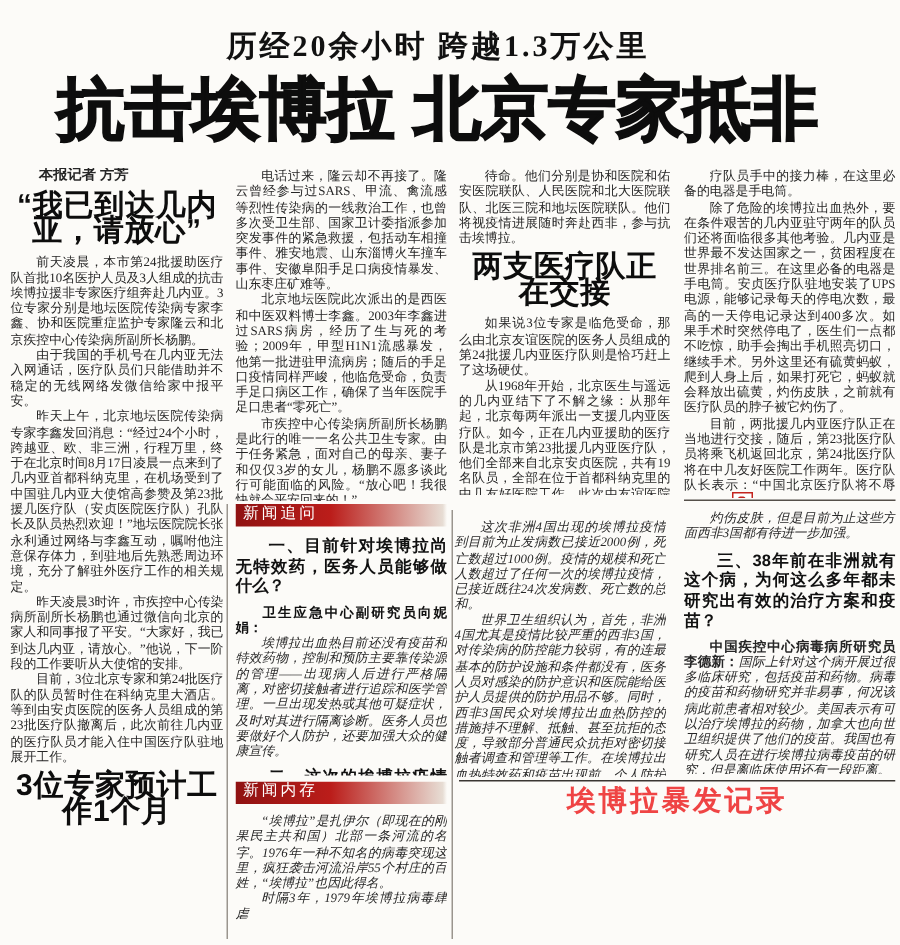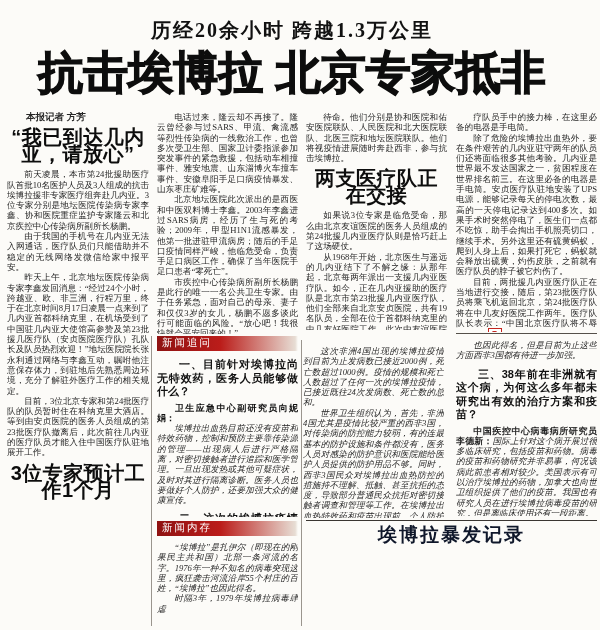--- a/index.html
+++ b/index.html
@@ -57,21 +57,21 @@
     letter-spacing:2px;
   }
   
   .vrule{position:absolute;width:0;border-left:1px solid #9a958e;}
   .hrule{position:absolute;height:0;border-top:1px solid #55504a;}
   
   #record{position:absolute;left:306px;top:520px;width:291px;height:108px;overflow:hidden;}
   #record .topline{border-top:1.5px solid #3a3632;margin-bottom:3px;}
   .record-title{
     font-weight:bold;font-size:19px;line-height:22px;text-align:center;
-    letter-spacing:2px;color:#0f172a;margin-bottom:20px;
+    letter-spacing:2px;color:#ef4444;margin-bottom:20px;
     font-family:"Liberation Serif","DejaVu Serif",serif;
   }
   .record-cols{display:flex;gap:10px;}
   .record-cols>div{width:140px;font-size:8.6px;line-height:10.3px;text-align:justify;}
   .record-cols p{margin:0;text-indent:2em;}
   
   .stamp{
     display:inline-block;width:14px;height:14px;vertical-align:-3px;margin-left:2px;
     border:1.3px solid #c3241e;background:#fff;position:relative;box-sizing:border-box;
   }
@@ -88,20 +88,21 @@
     <div class="kicker">历经20余小时 跨越1.3万公里</div>
     <div class="headline">抗击埃博拉 北京专家抵非</div>
   </div>
 
   <div class="col" style="left:7px;top:112px;width:142px;height:506px;">
     <div class="byline">本报记者 方芳</div>
     <div class="sub">“我已到达几内亚，请放心”</div>
     <p>前天凌晨，本市第24批援助医疗队首批10名医护人员及3人组成的抗击埃博拉援非专家医疗组奔赴几内亚。3位专家分别是地坛医院传染病专家李鑫、协和医院重症监护专家隆云和北京疾控中心传染病所副所长杨鹏。</p>
     <p>由于我国的手机号在几内亚无法入网通话，医疗队员们只能借助并不稳定的无线网络发微信给家中报平安。</p>
     <p>昨天上午，北京地坛医院传染病专家李鑫发回消息：“经过24个小时，跨越亚、欧、非三洲，行程万里，终于在北京时间8月17日凌晨一点来到了几内亚首都科纳克里，在机场受到了中国驻几内亚大使馆高参赞及第23批援几医疗队（安贞医院医疗队）孔队长及队员热烈欢迎！”地坛医院院长张永利通过网络与李鑫互动，嘱咐他注意保存体力，到驻地后先熟悉周边环境，充分了解驻外医疗工作的相关规定。</p>
+    <p>昨天凌晨3时许，市疾控中心传染病所副所长杨鹏也通过微信向北京的家人和同事报了平安。“大家好，我已到达几内亚，请放心。”他说，下一阶段的工作要听从大使馆的安排。</p>
     <p>目前，3位北京专家和第24批医疗队的队员暂时住在科纳克里大酒店。等到由安贞医院的医务人员组成的第23批医疗队撤离后，此次前往几内亚的医疗队员才能入住中国医疗队驻地展开工作。</p>
     <div class="sub">3位专家预计工作1个月</div>
 
   </div>
 
   <div class="col" style="left:157px;top:112px;width:141px;height:222px;">
     <p>电话过来，隆云却不再接了。隆云曾经参与过SARS、甲流、禽流感等烈性传染病的一线救治工作，也曾多次受卫生部、国家卫计委指派参加突发事件的紧急救援，包括动车相撞事件、雅安地震、山东淄博火车撞车事件、安徽阜阳手足口病疫情暴发、山东枣庄矿难等。</p>
     <p>北京地坛医院此次派出的是西医和中医双料博士李鑫。2003年李鑫进过SARS病房，经历了生与死的考验；2009年，甲型H1N1流感暴发，他第一批进驻甲流病房；随后的手足口疫情同样严峻，他临危受命，负责手足口病区工作，确保了当年医院手足口患者“零死亡”。</p>
     <p>市疾控中心传染病所副所长杨鹏是此行的唯一一名公共卫生专家。由于任务紧急，面对自己的母亲、妻子和仅仅3岁的女儿，杨鹏不愿多谈此行可能面临的风险。“放心吧！我很快就会平安回来的！”</p>
 
@@ -130,21 +131,21 @@
     <div class="qtitle">二、这次的埃博拉疫情为何这么厉害？</div>
 
   </div>
 
   <div class="col" style="left:303px;top:346px;width:141px;height:172px;">
     <p class="kai">这次非洲4国出现的埃博拉疫情到目前为止发病数已接近2000例，死亡数超过1000例。疫情的规模和死亡人数超过了任何一次的埃博拉疫情，已接近既往24次发病数、死亡数的总和。</p>
     <p class="kai">世界卫生组织认为，首先，非洲4国尤其是疫情比较严重的西非3国，对传染病的防控能力较弱，有的连最基本的防护设施和条件都没有，医务人员对感染的防护意识和医院能给医护人员提供的防护用品不够。同时，西非3国民众对埃博拉出血热防控的措施持不理解、抵触、甚至抗拒的态度，导致部分普通民众抗拒对密切接触者调查和管理等工作。在埃博拉出血热特效药和疫苗出现前，个人防护隔离等都是</p>
   </div>
 
   <div class="col" style="left:456px;top:340px;width:141px;height:176px;">
-    <p class="kai">也因此得名，但是目前为止这些方面西非3国都有待进一步加强。</p>
+    <p class="kai">灼伤皮肤，但是目前为止这些方面西非3国都有待进一步加强。</p>
     <div class="qtitle">三、38年前在非洲就有这个病，为何这么多年都未研究出有效的治疗方案和疫苗？</div>
     <p class="kai"><b style="font-style:normal;font-family:'Liberation Sans','DejaVu Sans',sans-serif;font-size:9px;">中国疾控中心病毒病所研究员李德新：</b><span>国际上针对这个病开展过很多临床研究，包括疫苗和药物。病毒的疫苗和药物研究并非易事，何况该病此前患者相对较少。美国表示有可以治疗埃博拉的药物，加拿大也向世卫组织提供了他们的疫苗。我国也有研究人员在进行埃博拉病毒疫苗的研究，但是离临床使用还有一段距离。</span></p>
   </div>
 
   <div class="col" style="left:157px;top:521px;width:141px;height:106px;">
     <div class="label-bar">
         <span>新闻内存</span>
       </div>
     <p class="kai">“埃博拉”是扎伊尔（即现在的刚果民主共和国）北部一条河流的名字。1976年一种不知名的病毒突现这里，疯狂袭击河流沿岸55个村庄的百姓，“埃博拉”也因此得名。</p>
     <p class="kai">时隔3年，1979年埃博拉病毒肆虐</p>

